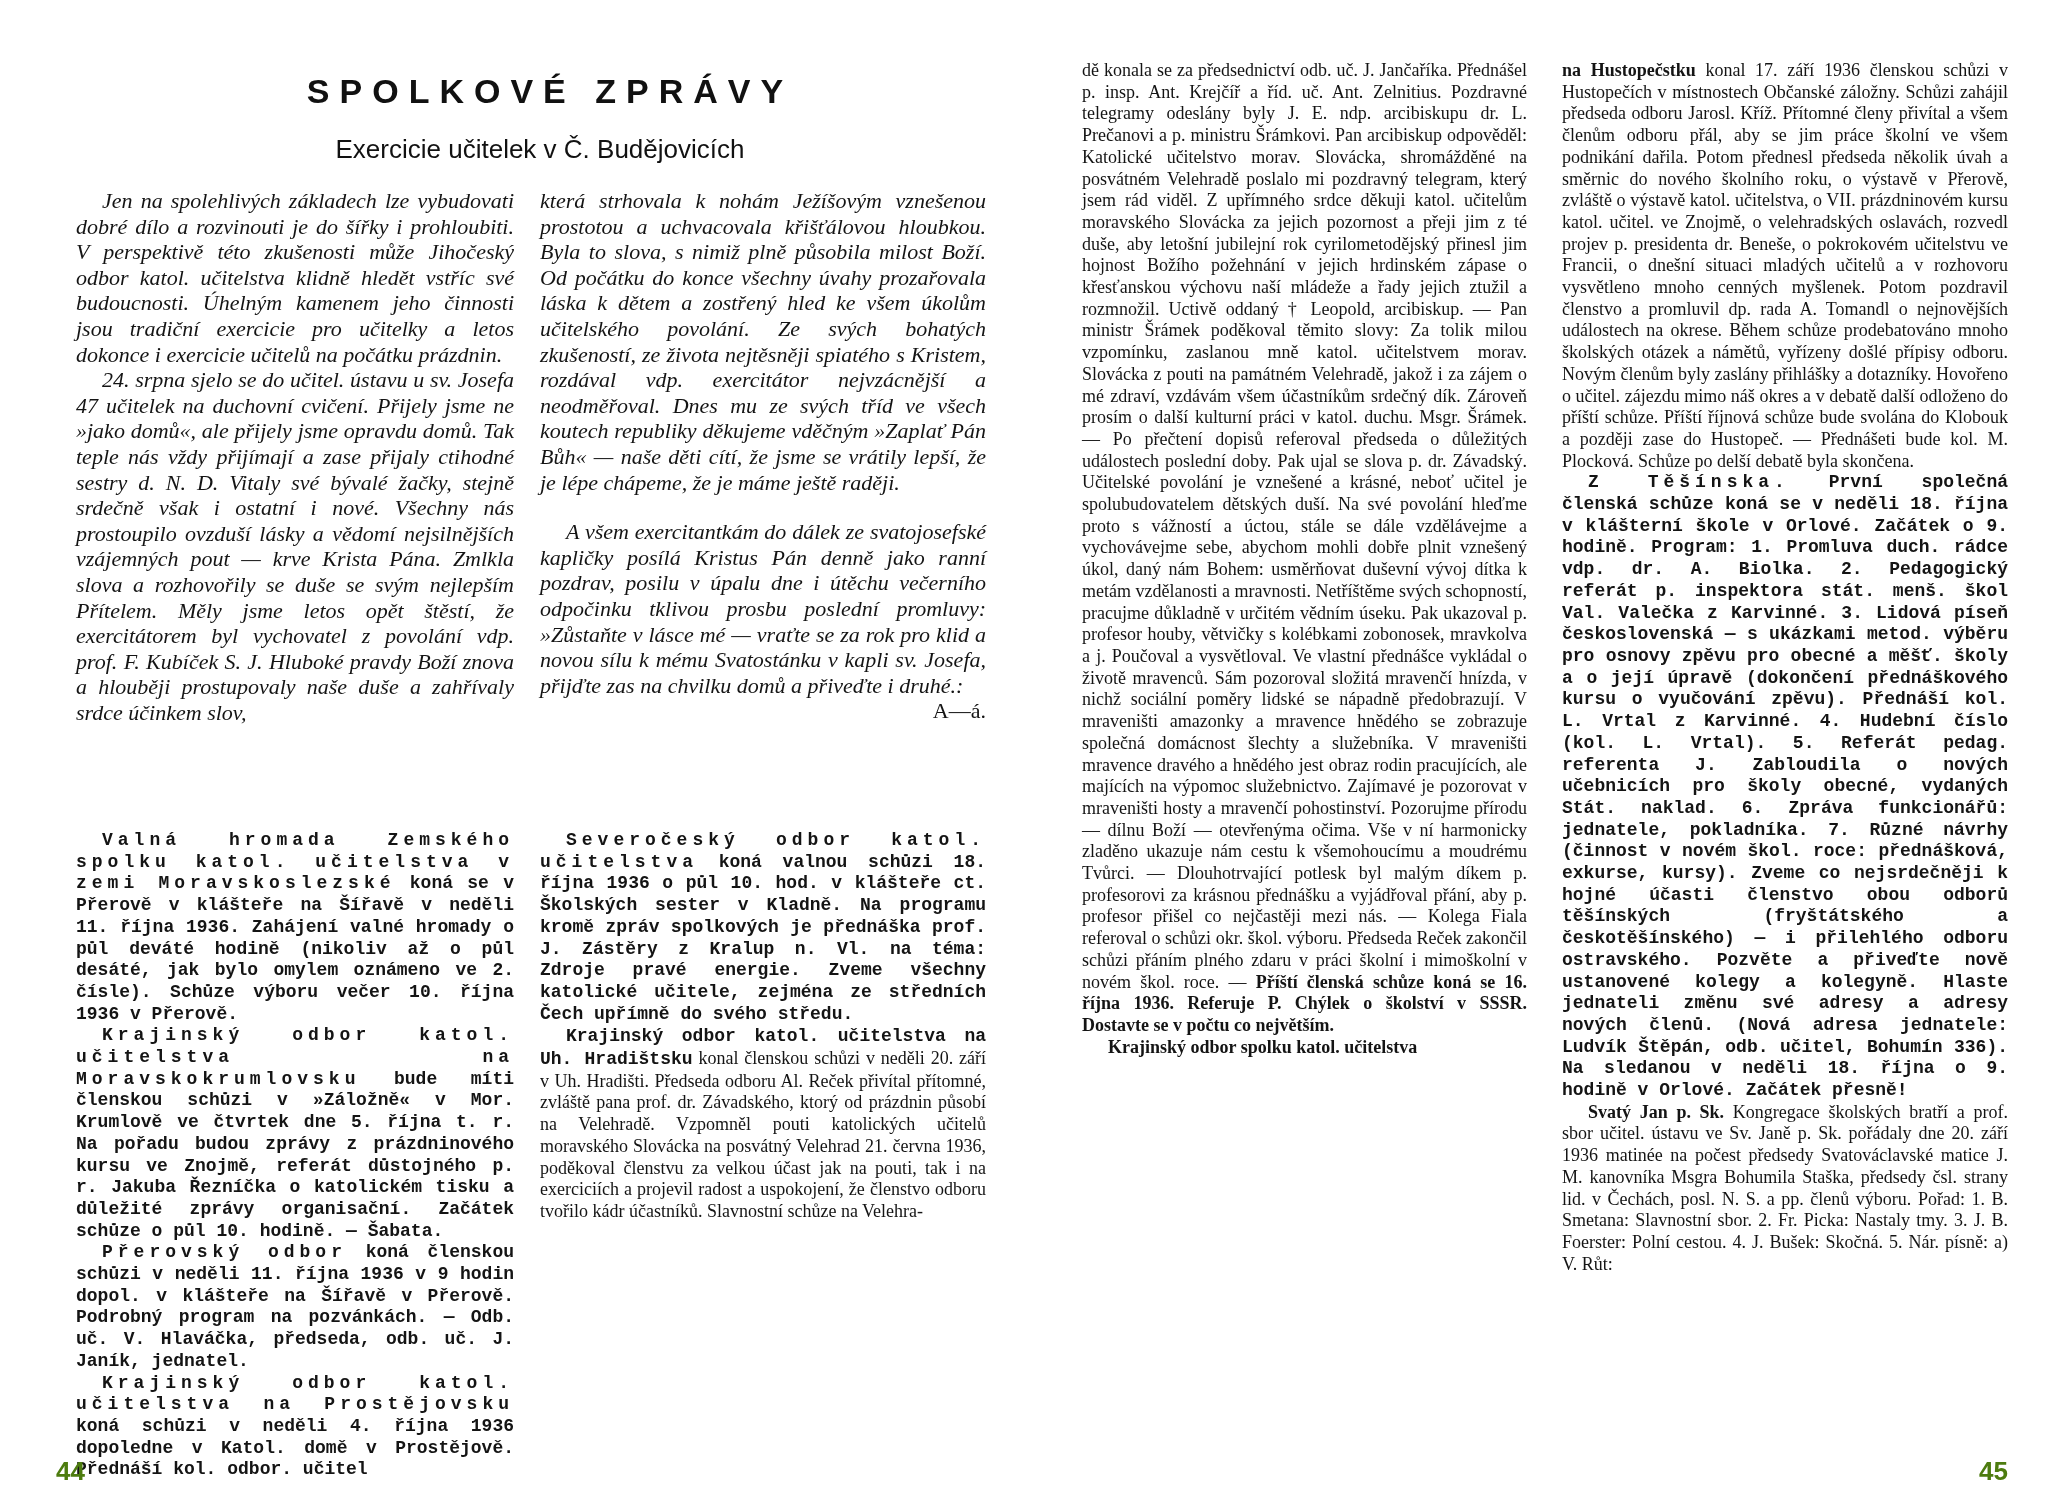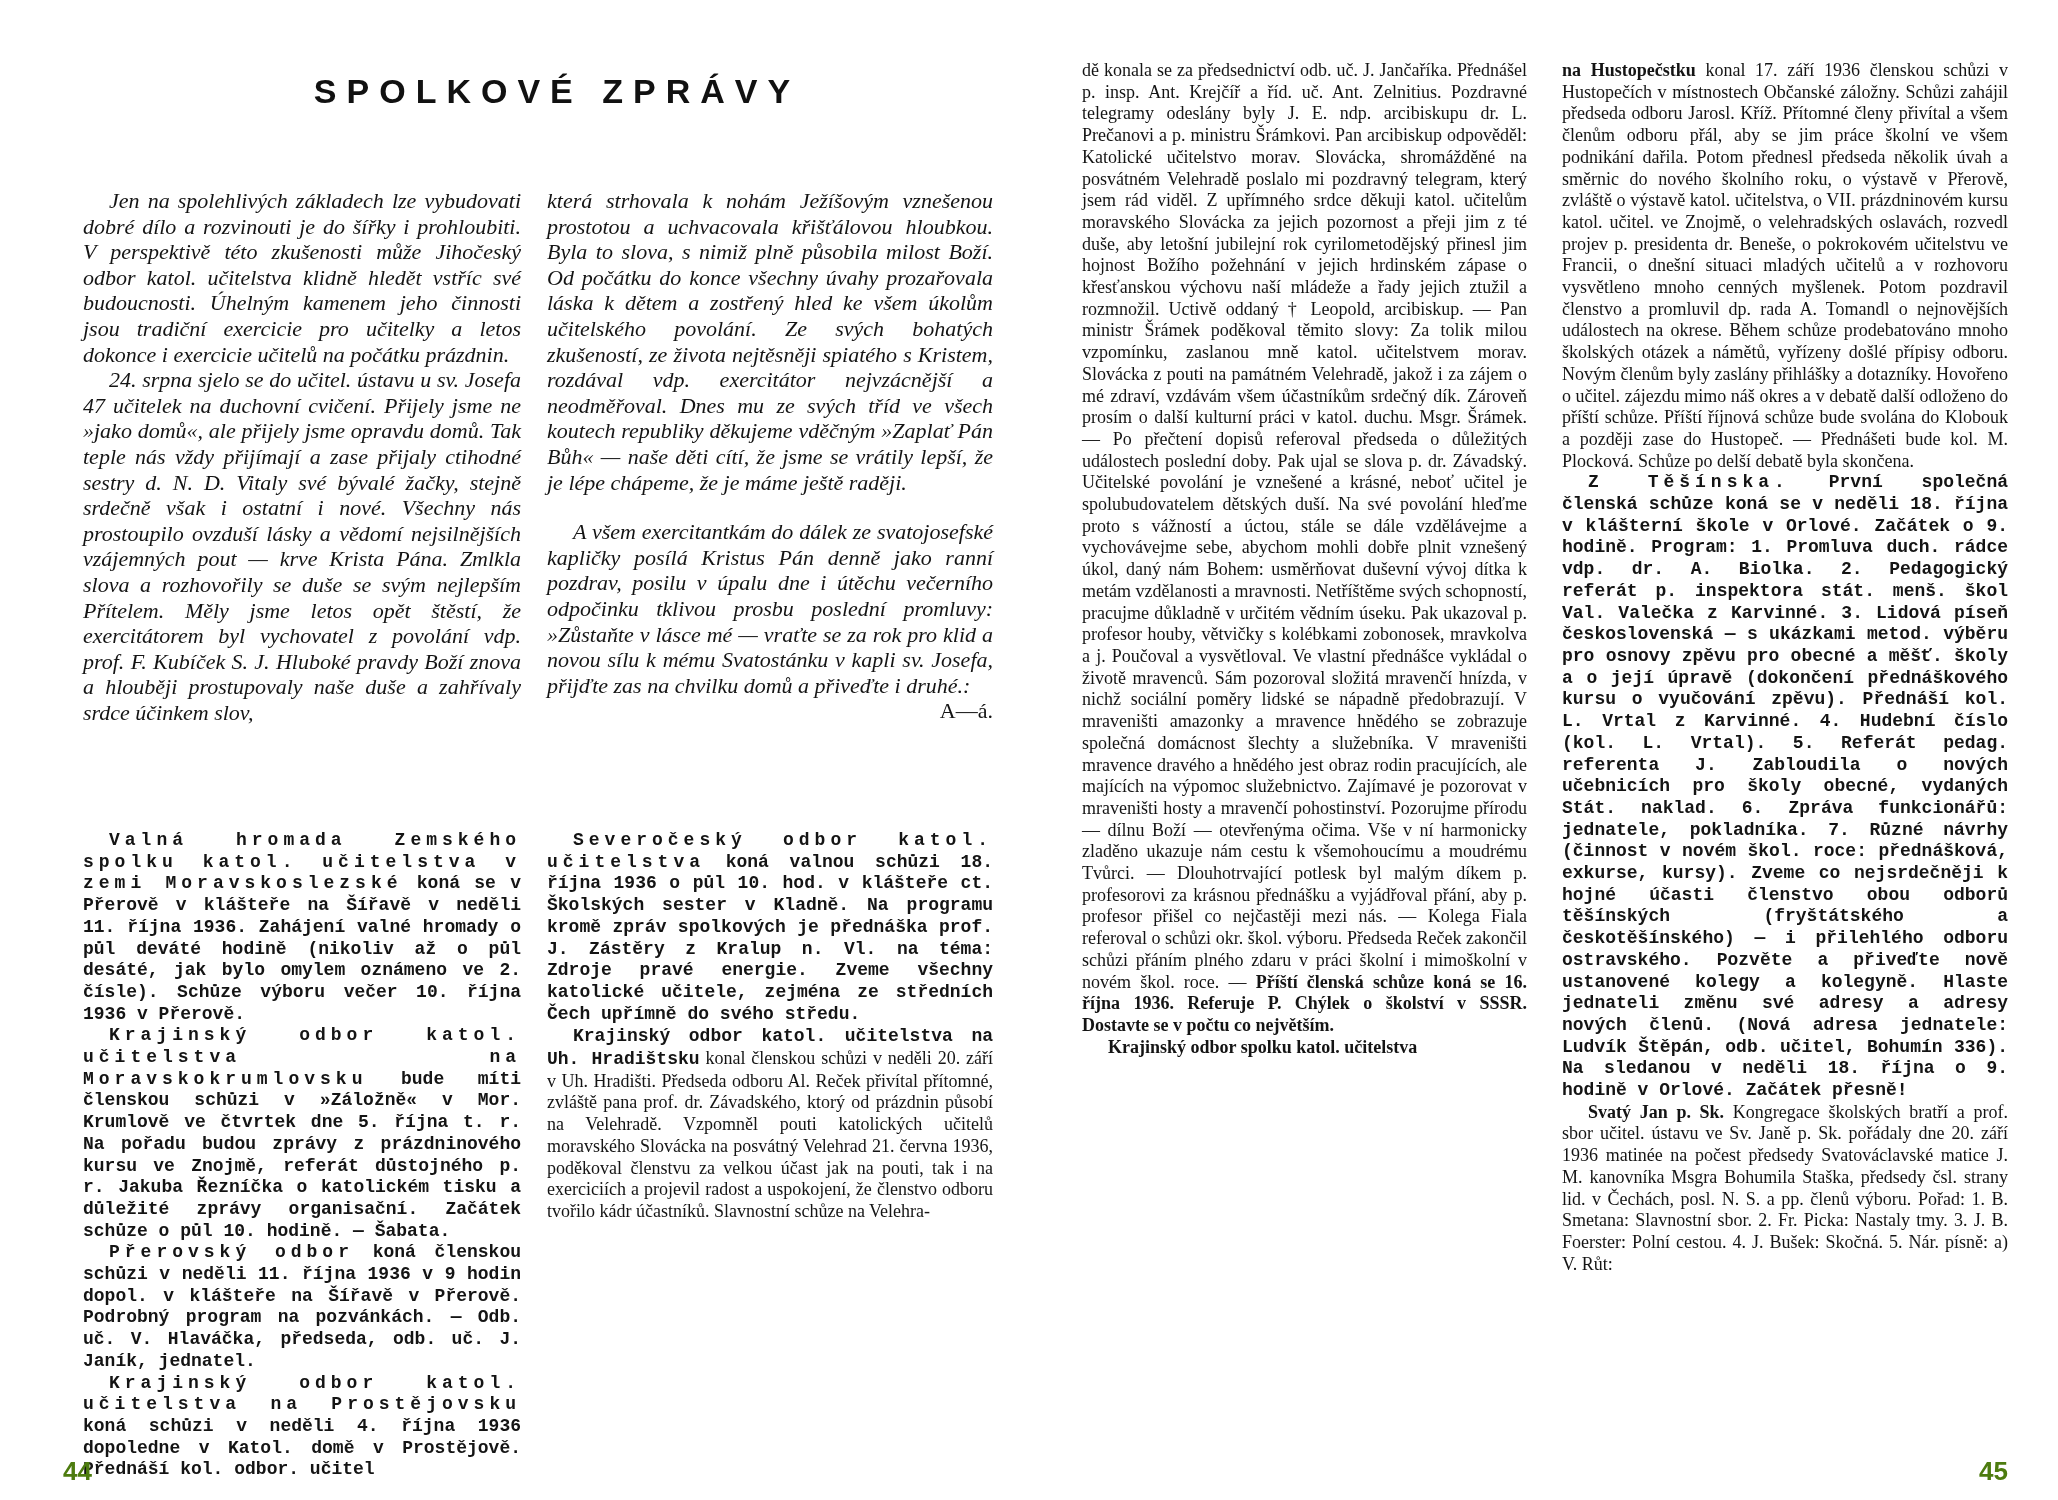--- a/index.html
+++ b/index.html
@@ -1,17 +1,17 @@
 <!DOCTYPE html>
 <html><head>
 <meta charset="utf-8">
 <style>
   html, body { margin: 0; padding: 0; background: #ffffff; }
   body { width: 2058px; height: 1500px; position: relative; overflow: hidden; color: #141414; }
-  .page { position: absolute; top: 0; height: 1500px; margin-left: 7px; }
+  .page { position: absolute; top: 0; height: 1500px; }
   .page-left { left: 0; width: 1029px; }
   .page-right { left: 1029px; width: 1029px; }
 
   .section-title {
     position: absolute; left: 300px; top: 72px; width: 500px;
     font-family: "Liberation Sans", sans-serif; font-weight: 900;
     font-size: 34px; letter-spacing: 10px; text-align: center; color: #111;
   }
   .article-title {
     position: absolute; left: 290px; top: 134px; width: 500px; text-align: center;
@@ -42,20 +42,21 @@
     font-size: 26px; top: 1456px; color: #4d7c0f;
   }
   .pn-left { left: 56px; }
   .pn-right { right: 50px; }
 </style>
 </head>
 <body>
 
 <div class="page page-left">
   <div class="section-title">SPOLKOVÉ ZPRÁVY</div>
+  <div class="article-title">Exercicie učitelek v Č. Budějovicích</div>
 
   <div class="col col1-top italic">
     <p class="indent">Jen na spolehlivých základech lze vybudovati dobré dílo a rozvinouti je do šířky i prohloubiti. V perspektivě této zkušenosti může Jihočeský odbor katol. učitelstva klidně hledět vstříc své budoucnosti. Úhelným kamenem jeho činnosti jsou tradiční exercicie pro učitelky a letos dokonce i exercicie učitelů na počátku prázdnin.</p>
     <p class="indent">24. srpna sjelo se do učitel. ústavu u sv. Josefa 47 učitelek na duchovní cvičení. Přijely jsme ne »jako domů«, ale přijely jsme opravdu domů. Tak teple nás vždy přijímají a zase přijaly ctihodné sestry d. N. D. Vitaly své bývalé žačky, stejně srdečně však i ostatní i nové. Všechny nás prostoupilo ovzduší lásky a vědomí nejsilnějších vzájemných pout — krve Krista Pána. Zmlkla slova a rozhovořily se duše se svým nejlepším Přítelem. Měly jsme letos opět štěstí, že exercitátorem byl vychovatel z povolání vdp. prof. F. Kubíček S. J. Hluboké pravdy Boží znova a hlouběji prostupovaly naše duše a zahřívaly srdce účinkem slov,</p>
   </div>
 
   <div class="col col2-top italic">
     <p>která strhovala k nohám Ježíšovým vznešenou prostotou a uchvacovala křišťálovou hloubkou. Byla to slova, s nimiž plně působila milost Boží. Od počátku do konce všechny úvahy prozařovala láska k dětem a zostřený hled ke všem úkolům učitelského povolání. Ze svých bohatých zkušeností, ze života nejtěsněji spiatého s Kristem, rozdával vdp. exercitátor nejvzácnější a neodměřoval. Dnes mu ze svých tříd ve všech koutech republiky děkujeme vděčným »Zaplať Pán Bůh« — naše děti cítí, že jsme se vrátily lepší, že je lépe chápeme, že je máme ještě raději.</p>
     <div class="gap"></div>
     <p class="indent">

